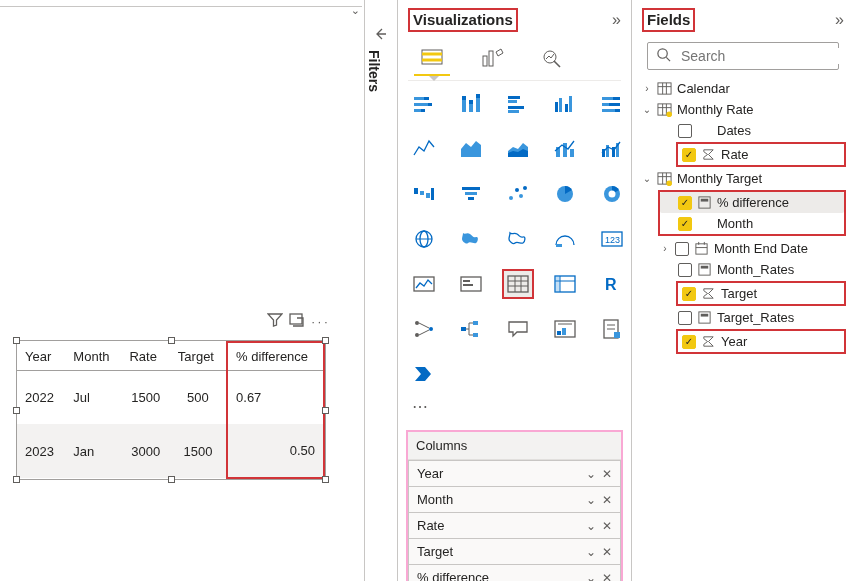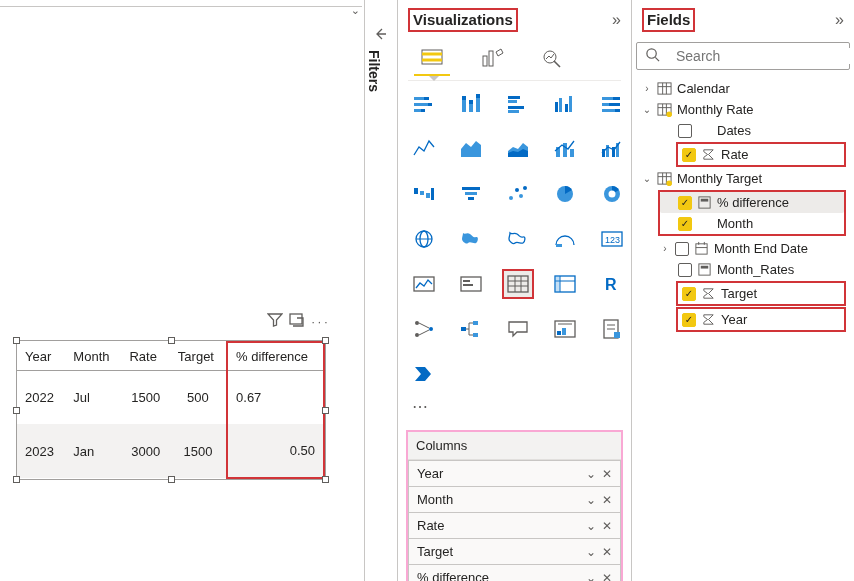--- a/index.html
+++ b/index.html
@@ -60,21 +60,21 @@
   .viz-more { padding: 4px 14px; display: flex; gap: 10px; align-items: center; color: #605e5c; }
   
   .section-box { border: 2px solid #f9a8d4; margin: 10px 8px 0 8px; }
   .section-title { background: #f3f2f1; border-bottom: 1px solid #e1dfdd; padding: 6px 8px; font-size: 13px; }
   .field-row { display: flex; align-items: center; justify-content: space-between; border: 1px solid #c8c6c4; border-top: none; background: #faf9f8; padding: 5px 8px; font-size: 13px; }
   .field-row:first-of-type { border-top: 1px solid #c8c6c4; }
   .field-controls { display: flex; gap: 6px; color: #605e5c; font-size: 12px; }
   
   
   .fields-pane { position: absolute; left: 632px; top: 0; width: 222px; height: 581px; background: #fff; }
-  .search-wrap { margin: 6px 4px; border: 1px solid #a19f9d; border-radius: 2px; display: flex; align-items: center; padding: 4px 8px; gap: 16px; }
+  .search-wrap { margin: 6px 15px; border: 1px solid #a19f9d; border-radius: 2px; display: flex; align-items: center; padding: 4px 8px; gap: 10px; }
   .search-wrap input { border: none; outline: none; flex: 1; font-size: 14px; color: #252423; }
   
   .tree { padding: 2px 6px 0 6px; }
   .tree-row { display: flex; align-items: center; gap: 5px; padding: 3px 4px; border-radius: 2px; }
   .tree-row.indent1 { padding-left: 22px; }
   .tree-row.indent2 { padding-left: 40px; }
   .tree-row.highlighted { background: #edebe9; }
   .expander { width: 10px; color: #605e5c; font-size: 10px; display: inline-block; text-align: center; }
   .checkbox { width: 14px; height: 14px; border: 1px solid #605e5c; border-radius: 2px; display: inline-flex; align-items: center; justify-content: center; font-size: 10px; background: #fff; }
   .checkbox.checked { background: #f2c811; border-color: #f2c811; color: #252423; }
@@ -618,20 +618,30 @@
     </div>
     <div class="red-row-tight">
       <span class="checkbox checked">✓</span>
       <span class="icon-s">
           <svg viewBox="0 0 16 16">
             <path d="M3 3h10l-5 5 5 5H3v-2l4-3-4-3z" class="st-gray"></path>
           </svg>
         </span>
       <span>Target</span>
     </div>
+    <div class="tree-row indent2">
+      <span class="checkbox"></span>
+      <span class="icon-s">
+          <svg viewBox="0 0 16 16">
+            <rect x="2" y="2" width="12" height="12" class="st-gray"></rect>
+            <rect x="4" y="4" width="8" height="3" class="fl-gray"></rect>
+          </svg>
+        </span>
+      <span>Target_Rates</span>
+    </div>
     <div class="red-row-tight">
       <span class="checkbox checked">✓</span>
       <span class="icon-s">
           <svg viewBox="0 0 16 16">
             <path d="M3 3h10l-5 5 5 5H3v-2l4-3-4-3z" class="st-gray"></path>
           </svg>
         </span>
       <span>Year</span>
     </div>
   </div>

